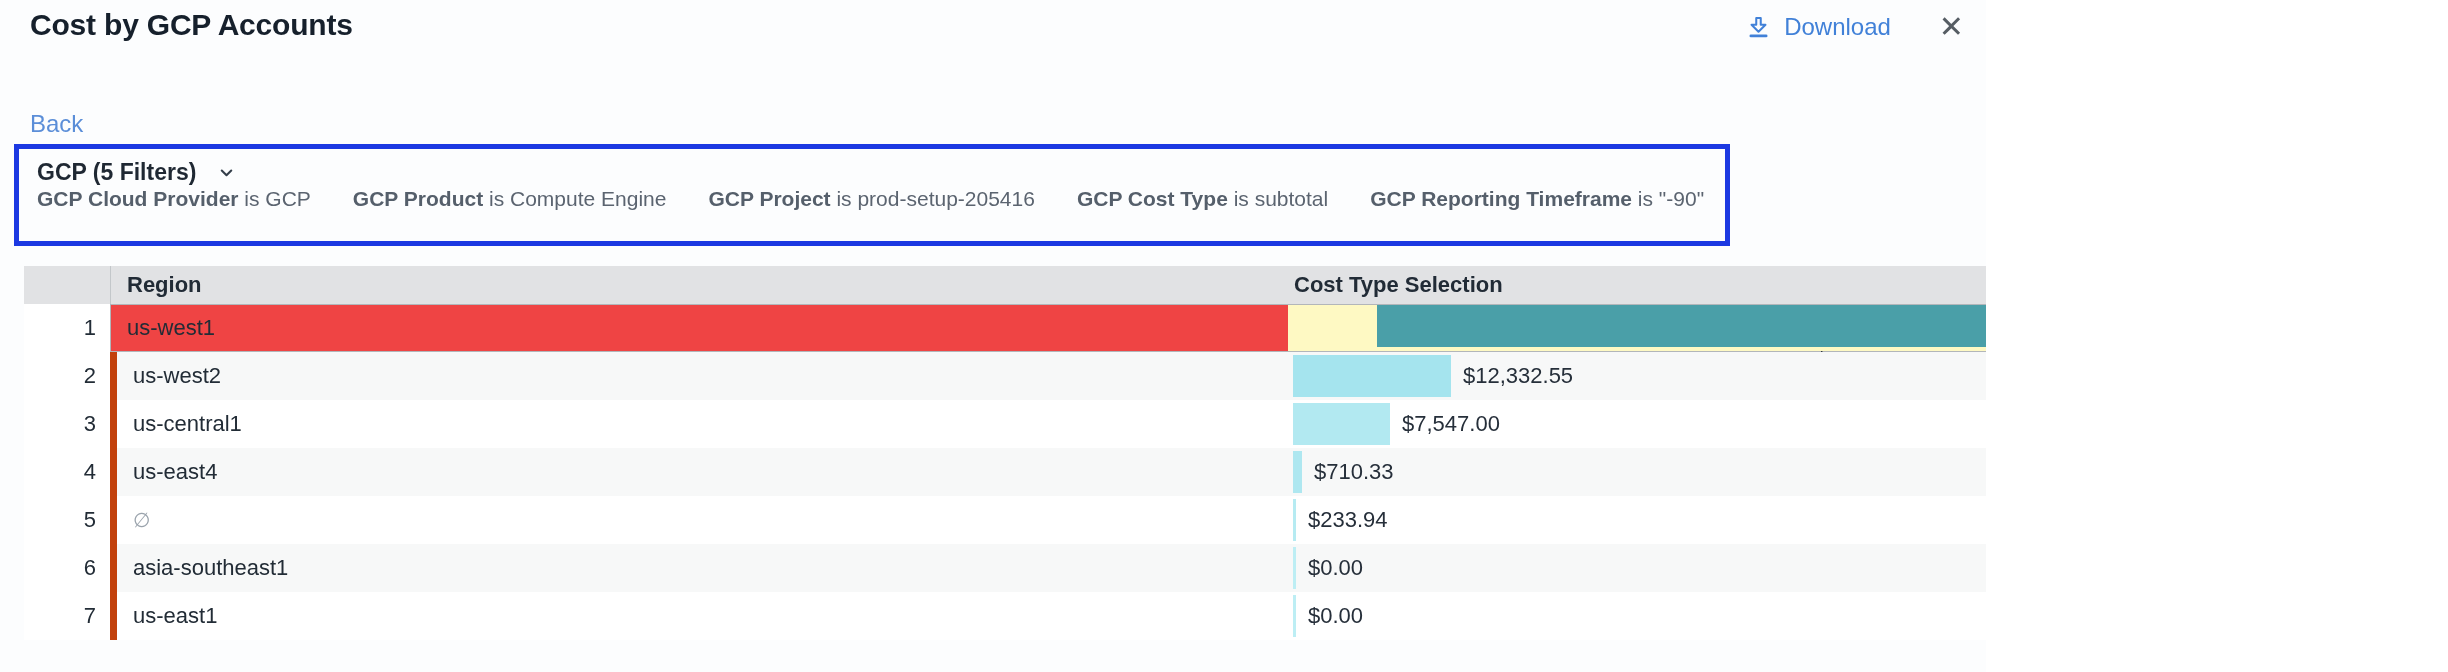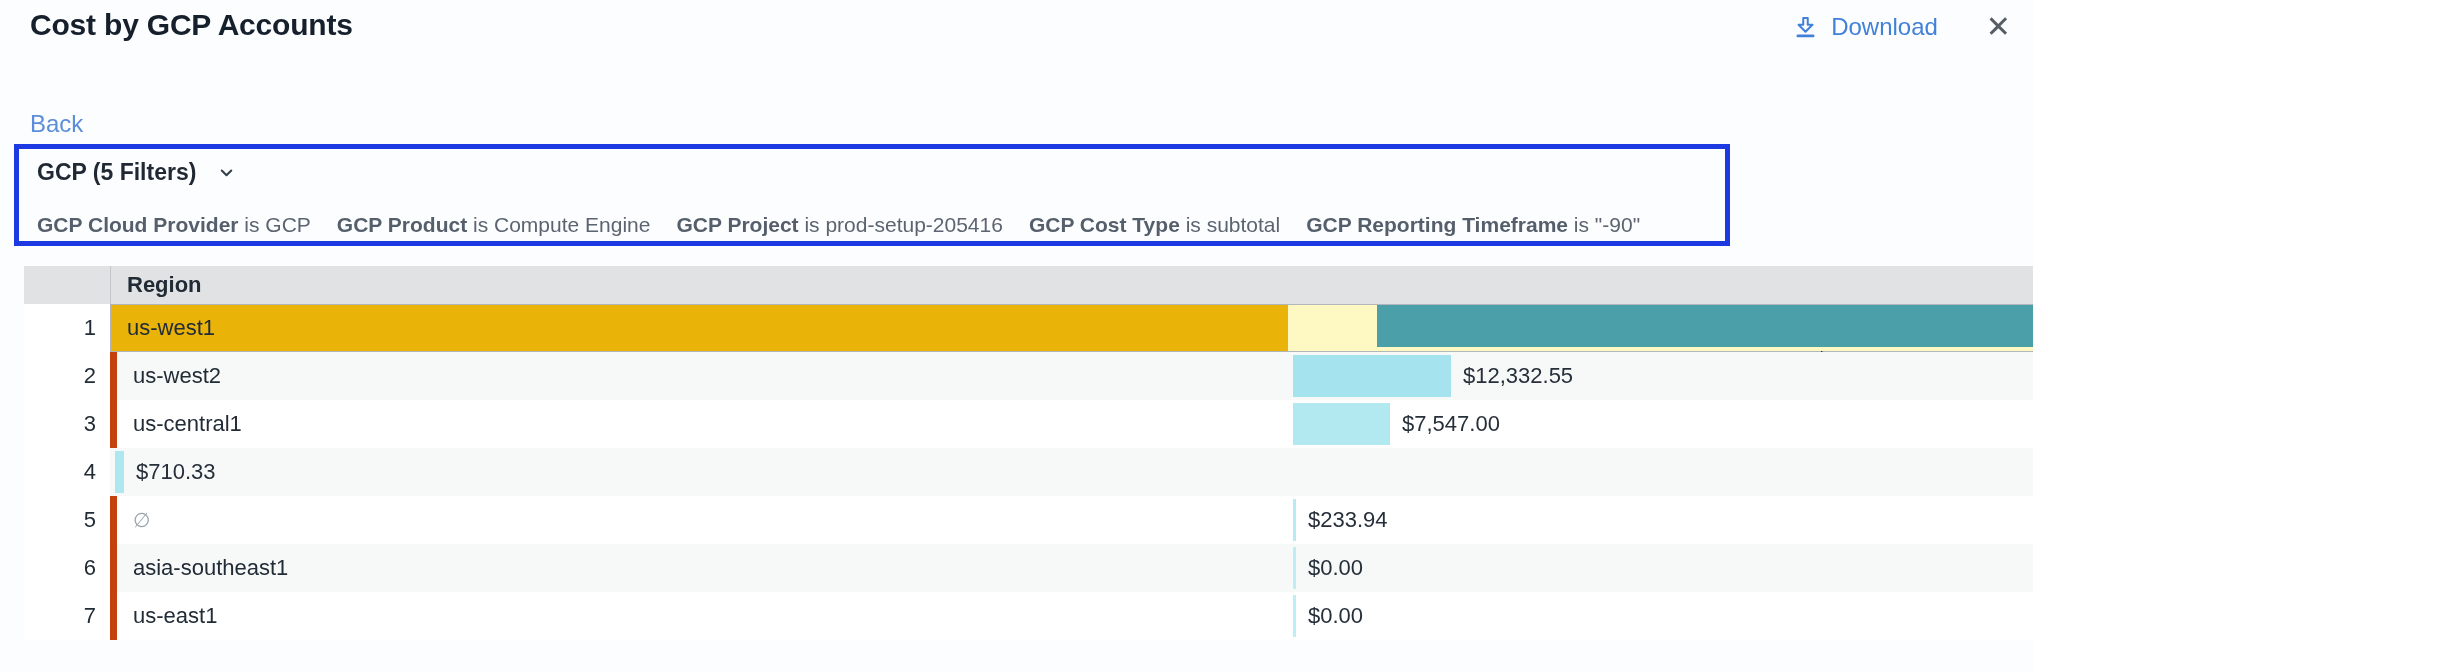--- a/index.html
+++ b/index.html
@@ -1,46 +1,46 @@
 <!DOCTYPE html>
 <html><head>
 <meta charset="utf-8">
 <style>
   html,body{margin:0;padding:0;}
   .screen{
     position:relative;width:1986px;height:672px;overflow:hidden;
-    background:#fcfdfe;font-family:"Liberation Sans",sans-serif;padding-left:47px;
+    background:#fcfdfe;font-family:"Liberation Sans",sans-serif;
     -webkit-font-smoothing:antialiased;
   }
   
   .page-title{position:absolute;left:30px;top:8px;font-size:30px;font-weight:700;color:#16202c;letter-spacing:-0.2px;}
   .top-actions{position:absolute;right:22px;top:12px;display:flex;align-items:center;gap:48px;}
   .download-btn{display:flex;align-items:center;gap:12px;color:#4181d8;font-size:24px;font-weight:500;cursor:pointer;}
   .close-btn{color:#565d64;font-size:30px;line-height:30px;cursor:pointer;font-weight:400;}
   
   .back-link{position:absolute;left:30px;top:110px;font-size:24px;color:#5b8ed8;cursor:pointer;text-decoration:none;}
   
   .filter-box{position:absolute;left:14px;top:144px;width:1706px;height:92px;border:5px solid #1c39e2;background:#fcfdfe;}
   .filter-summary{position:absolute;left:18px;top:10px;display:flex;align-items:center;gap:21px;font-size:23px;font-weight:700;color:#1f2833;cursor:pointer;}
-  .filter-list{position:absolute;left:18px;top:64px;display:flex;gap:26px;font-size:21px;color:#5b6470;white-space:nowrap;}
+  .filter-list{position:absolute;left:18px;top:38px;display:flex;gap:42px;font-size:21px;color:#5b6470;white-space:nowrap;}
   .filter-item b{font-weight:700;color:#555f6b;}
   
   .table{position:absolute;left:24px;top:266px;width:2418px;}
   .thead{display:flex;height:38px;background:#e1e2e4;}
   .th{display:flex;align-items:center;font-size:22px;font-weight:700;color:#212b36;box-sizing:border-box;}
   .th.num{width:86px;}
   .th.region{width:1178px;padding-left:16px;border-left:1px solid #c3c7ca;text-align:center;}
   .th.cost{flex:1;padding-left:6px;}
   .tr{display:flex;height:48px;}
   .td{box-sizing:border-box;display:flex;align-items:center;font-size:22px;color:#222c36;}
   .td.num{width:86px;justify-content:flex-end;padding-right:14px;background:#ffffff;}
   .td.region{width:1178px;padding-left:16px;border-left:7px solid #c2410c;background:#ffffff;}
   .td.cost{flex:1;background:#ffffff;position:relative;}
   .tr.alt .td.region,.tr.alt .td.cost{background:#f7f8f8;}
-  .tr.selected .td.region{background:#eab308;border:1px solid #b2b6ba;border-right:none;text-align:center;}
+  .tr.selected .td.region{background:#ef4444;border:1px solid #b2b6ba;border-right:none;text-align:center;}
   .tr.selected .td.cost{background:#fef9c3;border:1px solid #b2b6ba;border-left:none;flex-direction:column;}
   .bar{height:42px;margin-left:5px;flex:none;}
   .val{margin-left:12px;font-size:22px;color:#262f3a;white-space:nowrap;}
   .null-val{color:#9aa3ac;font-size:20px;}
   
   .scrollbar{position:absolute;left:2442px;top:266px;width:6px;height:374px;}
   .scroll-thumb{position:absolute;left:0;top:2px;width:6px;height:52px;background:#c3c7cb;border-radius:3px;}
   svg{display:block;}
 </style>
 </head>
@@ -84,20 +84,21 @@
   <span class="filter-item"><b>GCP Cost Type</b> <span>is subtotal</span></span>
 
   <span class="filter-item"><b>GCP Reporting Timeframe</b> <span>is "-90"</span></span>
 </div>
   </div>
 
   <div class="table">
     <div class="thead">
       <div class="th num"></div>
       <div class="th region">Region</div>
+      <div class="th cost">Cost Type Selection</div>
     </div>
     <div id="tbody">
   <div class="tr selected">
     <div class="td num">1</div>
     <div class="td region">us-west1</div>
     <div class="td cost">
       <div class="bar" style="width: 980px; background: rgb(74, 159, 168);"></div>
       <span class="val">$76,349.67</span>
     </div>
   </div>
@@ -115,20 +116,21 @@
     <div class="td num">3</div>
     <div class="td region">us-central1</div>
     <div class="td cost">
       <div class="bar" style="width: 97px; background: rgb(178, 233, 241);"></div>
       <span class="val">$7,547.00</span>
     </div>
   </div>
 
   <div class="tr alt">
     <div class="td num">4</div>
+    <div class="td region">us-east4</div>
     <div class="td cost">
       <div class="bar" style="width: 9px; background: rgb(174, 231, 240);"></div>
       <span class="val">$710.33</span>
     </div>
   </div>
 
   <div class="tr">
     <div class="td num">5</div>
     <div class="td region null-val">∅</div>
     <div class="td cost">

